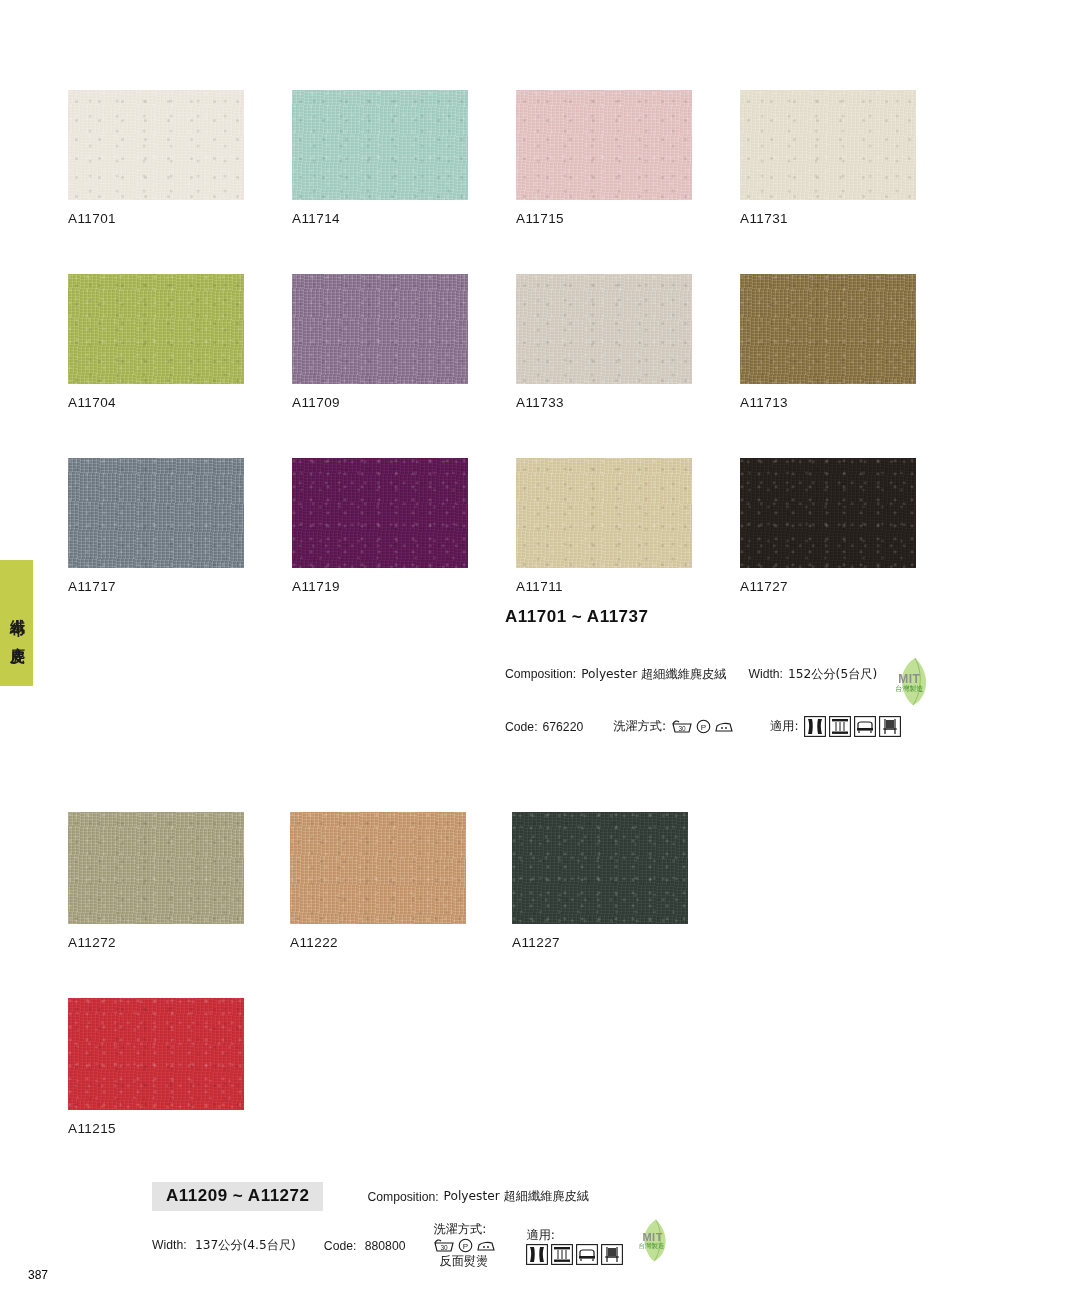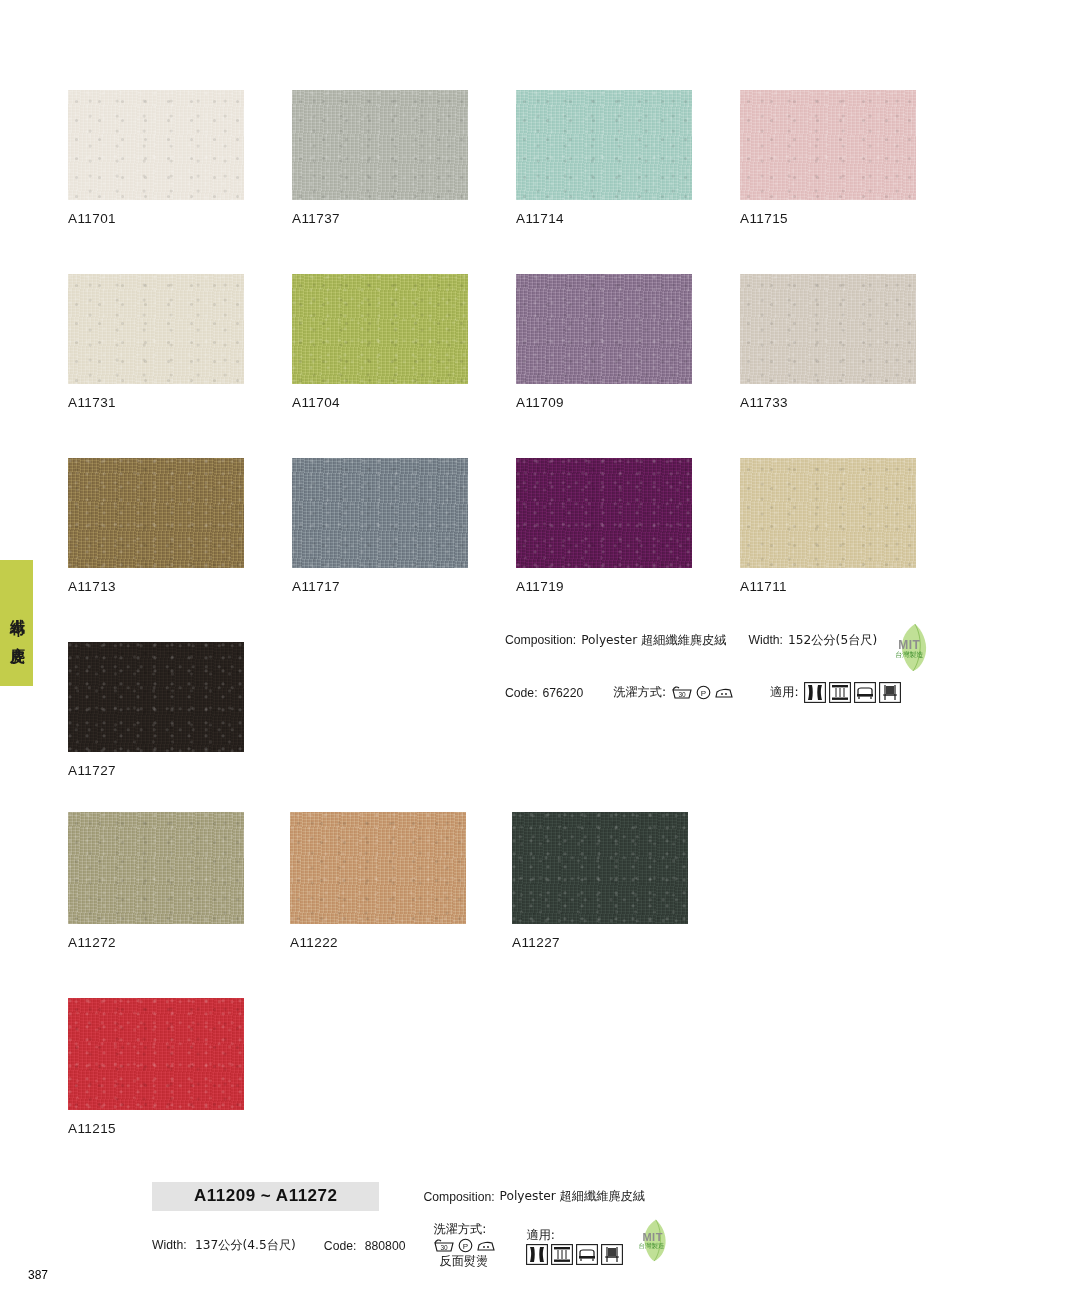--- a/index.html
+++ b/index.html
@@ -97,21 +97,21 @@
 
   
   .mit {
     position: relative; width: 50px; height: 52px; flex: none;
   }
 
   
   #info-bottom { position: absolute; left: 152px; top: 1182px; width: 800px; }
   .title-chip {
     display: inline-block; background: #e3e3e3;
-    padding: 4px 42px 5px; font-size: 17px; font-weight: 700;
+    padding: 4px 14px 5px; font-size: 17px; font-weight: 700;
     color: #111; letter-spacing: .5px;
   }
   .brow { display: flex; align-items: center; }
   .brow.r1 { margin-bottom: 10px; }
 
   
   .pageno {
     position: absolute; left: 28px; top: 1268px;
     font-size: 12px; color: #000000;
   }
@@ -124,24 +124,20 @@
   <div class="side-tab" style="background: rgb(195, 205, 75);">
     <span class="vtxt">絨布‧麂皮</span>
   </div>
 
   <div class="grid" id="grid-top">
       <div class="cell">
         <div class="swatch" style="background-color: rgb(236, 231, 222);"></div>
         <div class="code">A11701</div>
       </div>
       <div class="cell">
-        <div class="swatch" style="background-color: rgb(180, 183, 174);"></div>
-        <div class="code">A11737</div>
-      </div>
-      <div class="cell">
         <div class="swatch" style="background-color: rgb(168, 207, 196);"></div>
         <div class="code">A11714</div>
       </div>
       <div class="cell">
         <div class="swatch" style="background-color: rgb(228, 195, 195);"></div>
         <div class="code">A11715</div>
       </div>
       <div class="cell">
         <div class="swatch" style="background-color: rgb(229, 223, 207);"></div>
         <div class="code">A11731</div>
@@ -182,20 +178,21 @@
         <div class="swatch"></div>
         <div class="code">—</div>
       </div>
       <div class="cell empty">
         <div class="swatch"></div>
         <div class="code">—</div>
       </div>
     </div>
 
   <div id="info-top">
+    <div class="info-title">A11701 ~ A11737</div>
 
     <div class="info-line">
       <span class="seg">
         <span class="lbl">Composition:</span>
         <span class="cjk">Polyester 超細纖維麂皮絨</span>
       </span>
       <span class="seg" style="margin-left:22px">
         <span class="lbl">Width:</span>
         <span class="cjk">152公分(5台尺)</span>
       </span>

